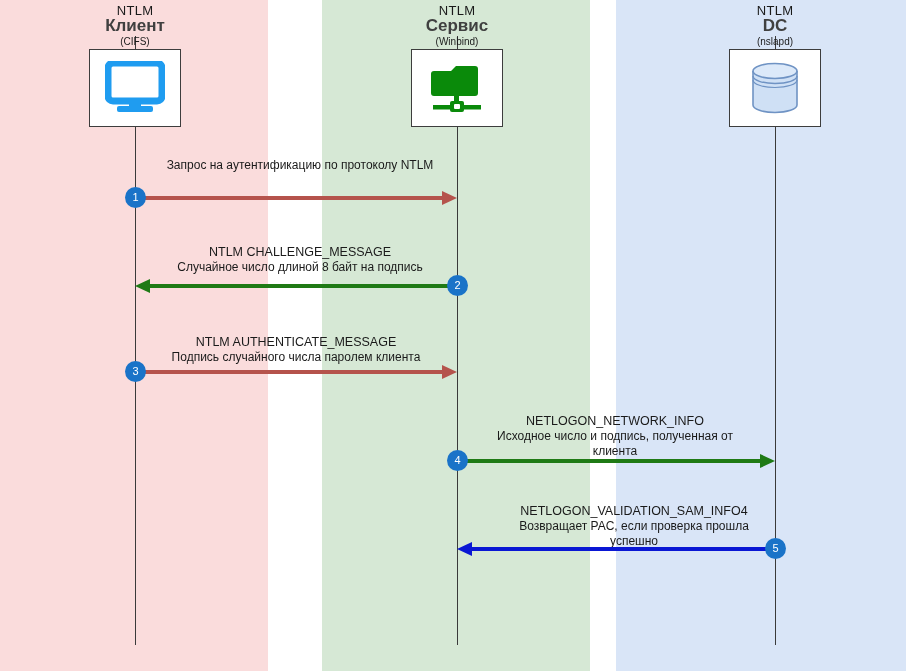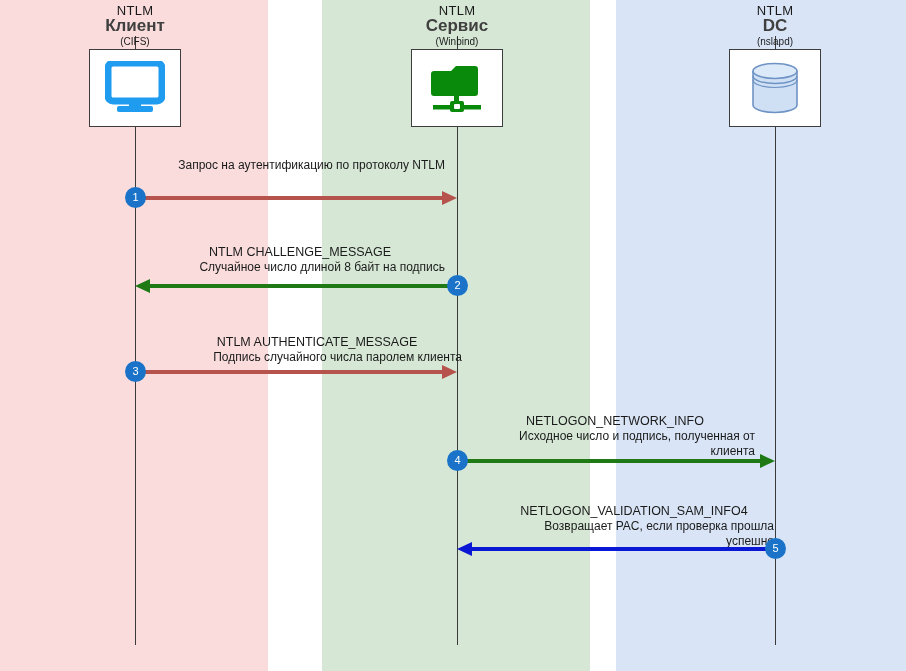--- a/index.html
+++ b/index.html
@@ -86,21 +86,20 @@
     pointer-events: none;
   }
   .msg-title {
     font-size: 12.5px;
     line-height: 16px;
     white-space: nowrap;
   }
   .msg-desc {
     font-size: 12px;
     line-height: 15px;
-    text-align: right;
   }
   .arrow-line {
     position: absolute;
     height: 4px;
   }
   .arrow-head {
     position: absolute;
     width: 0;
     height: 0;
     top: -5px;
@@ -199,21 +198,21 @@
       <div class="msg-title">NTLM CHALLENGE_MESSAGE</div>
       <div class="msg-desc">Случайное число длиной 8 байт на подпись</div>
     </div>
     <div class="arrow-line" style="left:150px; top:284px; width:307px; background:#1f7a15;">
       <div class="arrow-head left" style="left:-15px; border-right-color:#1f7a15;"></div>
     </div>
     <div class="badge" style="left:447px; top:275px;">2</div>
   </div>
 
   <div class="msg">
-    <div class="msg-label" style="left:172px; top:334px; width:290px;">
+    <div class="msg-label" style="left:151px; top:334px; width:290px;">
       <div class="msg-title">NTLM AUTHENTICATE_MESSAGE</div>
       <div class="msg-desc">Подпись случайного числа паролем клиента</div>
     </div>
     <div class="arrow-line" style="left:135px; top:370px; width:307px; background:#b5534c;">
       <div class="arrow-head right" style="left:307px; border-left-color:#b5534c;"></div>
     </div>
     <div class="badge" style="left:125px; top:361px;">3</div>
   </div>
 
   <div class="msg">

